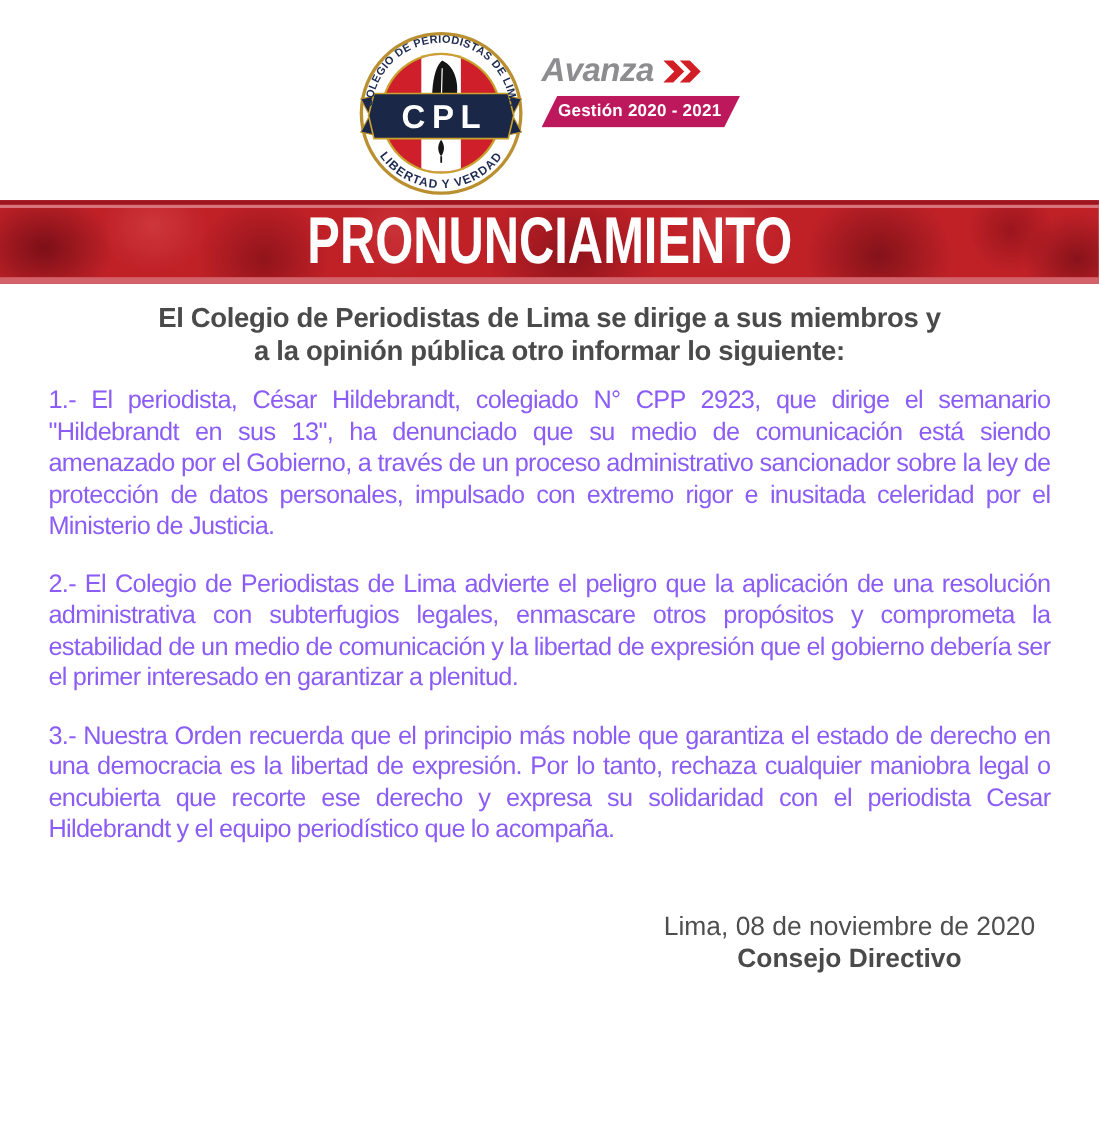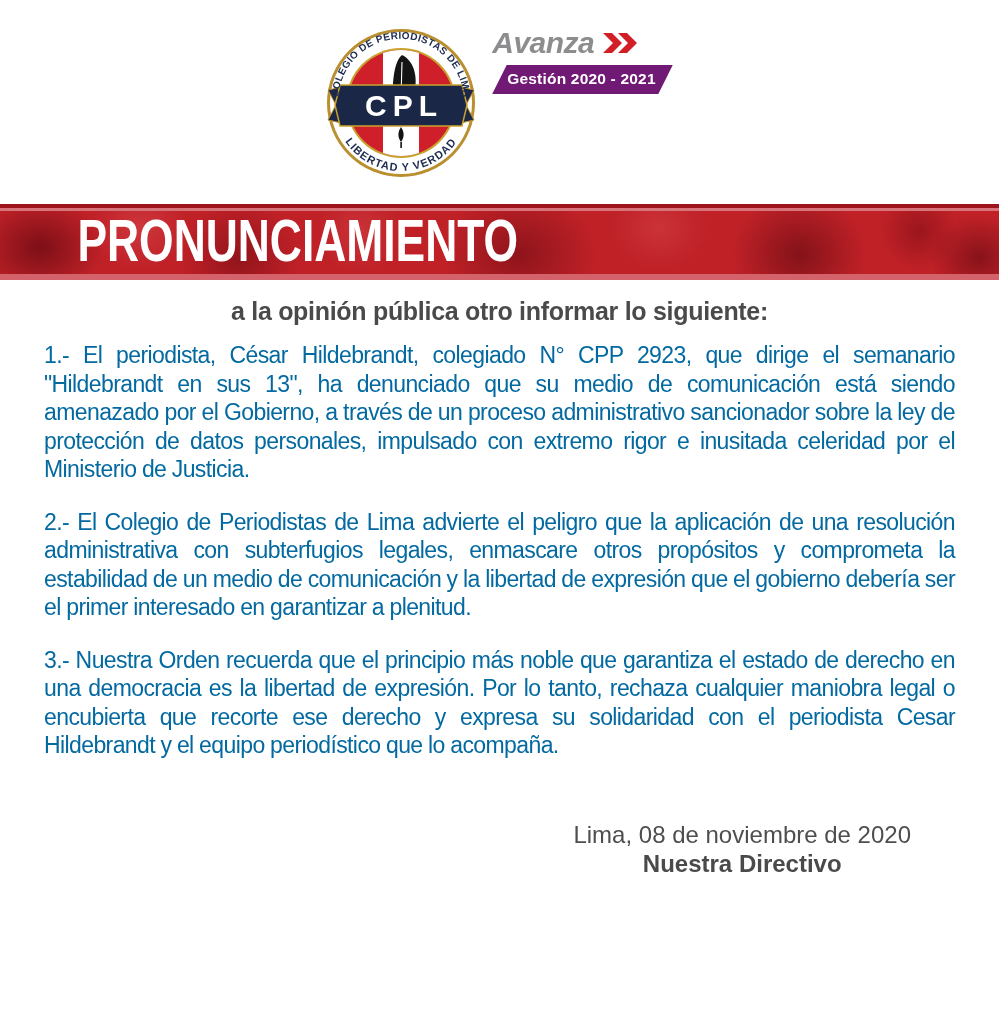--- a/index.html
+++ b/index.html
@@ -7,57 +7,57 @@
   .page { width:999px; height:1024px; position:relative; background:#fff; }
 
   
   .header { display:flex; justify-content:center; align-items:flex-start; padding-top:28px; gap:16px; height:154px; }
   .seal { width:150px; height:150px; }
   svg text { font-family:"Liberation Sans", sans-serif; }
   .seal-arc-top { font-size:10px; font-weight:bold; fill:#1d2b50; letter-spacing:0.4px; }
   .seal-arc-bottom { font-size:11px; font-weight:bold; fill:#1d2b50; letter-spacing:1px; }
   .seal-acronym { font-size:30px; font-weight:bold; fill:#ffffff; letter-spacing:6px; }
 
-  .slogan { display:flex; flex-direction:column; align-items:flex-start; }
+  .slogan { margin-top:22px; display:flex; flex-direction:column; align-items:flex-start; }
   .avanza-row { display:flex; align-items:center; gap:9px; }
   .avanza { font-size:30px; font-weight:bold; font-style:italic; color:#8d8d8f; letter-spacing:-0.5px; line-height:30px; }
   .contigo { font-size:39px; font-weight:bold; font-style:italic; color:#8d8d8f; letter-spacing:-1px; margin-top:-4px; line-height:40px; }
-  .gestion { margin-top:7px; background:#701a75; color:#fff; font-weight:bold; font-size:15.5px;
+  .gestion { margin-top:7px; background:#be185d; color:#fff; font-weight:bold; font-size:15.5px;
              padding:5px 17px 6px 15px; clip-path:polygon(8% 0, 100% 0, 92% 100%, 0 100%); letter-spacing:0.2px; }
 
   
-  .banner { margin-top:22px; height:66px;
+  .banner { height:66px;
             border-top:4px solid #9f151d; border-bottom:6px solid #d3626a;
             background-color:#bf2127;
             background-image:
               linear-gradient(#d8747c 0 3px, rgba(0,0,0,0) 3px),
               radial-gradient(90px 70px at 4% 60%, rgba(70,0,10,0.55), rgba(70,0,10,0) 70%),
               radial-gradient(70px 60px at 14% 30%, rgba(255,130,130,0.22), rgba(255,130,130,0) 70%),
               radial-gradient(85px 80px at 24% 75%, rgba(90,4,12,0.45), rgba(90,4,12,0) 70%),
               radial-gradient(60px 60px at 36% 35%, rgba(255,140,140,0.16), rgba(255,140,140,0) 70%),
               radial-gradient(110px 90px at 52% 70%, rgba(70,0,10,0.40), rgba(70,0,10,0) 70%),
               radial-gradient(70px 60px at 66% 30%, rgba(255,130,130,0.18), rgba(255,130,130,0) 70%),
               radial-gradient(95px 85px at 80% 70%, rgba(60,0,8,0.45), rgba(60,0,8,0) 70%),
               radial-gradient(55px 55px at 92% 35%, rgba(120,10,18,0.5), rgba(120,10,18,0) 70%),
               radial-gradient(70px 60px at 98% 75%, rgba(70,0,10,0.45), rgba(70,0,10,0) 70%);
-            display:flex; align-items:center; }
+            display:flex; align-items:center; justify-content:center; }
   .banner-title { color:#ffffff; font-weight:bold; font-size:60px; line-height:60px;
                   display:inline-block; transform:scaleX(0.74); white-space:nowrap; }
 
   
   .intro { margin-top:16px; text-align:center; font-weight:bold; color:#4a4a4a;
            font-size:25px; line-height:30px; letter-spacing:-0.3px; }
 
   
   .content { padding:0 44px; margin-top:15px; }
   .content p { text-align:justify; font-size:23px; line-height:28.5px;
-               letter-spacing:-0.6px; word-spacing:-0.3px; margin:0 0 24px 0; color:#0369a1; }
+               letter-spacing:-0.6px; word-spacing:-0.3px; margin:0 0 24px 0; color:#8b5cf6; }
 
   
-  .footer { margin-top:60px; padding-right:88px; display:flex; justify-content:flex-end; }
+  .footer { margin-top:60px; padding-right:58px; display:flex; justify-content:flex-end; }
   .footer-inner { text-align:center; font-size:24px; color:#4e4e4e; line-height:29px; }
   .signature { font-weight:bold; color:#4a4a4a; }
 </style>
 </head>
 <body>
 
 <div class="page">
 
   <div class="header">
 
@@ -112,29 +112,30 @@
       </div>
       <div class="gestion">Gestión 2020 - 2021</div>
     </div>
   </div>
 
   <div class="banner">
     <span class="banner-title">PRONUNCIAMIENTO</span>
   </div>
 
   <div class="intro">
+    <div>El Colegio de Periodistas de Lima se dirige a sus miembros y</div>
     <div>a la opinión pública otro informar lo siguiente:</div>
   </div>
 
   <div class="content">
     <p>1.- El periodista, César Hildebrandt, colegiado N° CPP 2923, que dirige el semanario "Hildebrandt en sus 13", ha denunciado que su medio de comunicación está siendo amenazado por el Gobierno, a través de un proceso administrativo sancionador sobre la ley de protección de datos personales, impulsado con extremo rigor e inusitada celeridad por el Ministerio de Justicia.</p>
     <p>2.- El Colegio de Periodistas de Lima advierte el peligro que la aplicación de una resolución administrativa con subterfugios legales, enmascare otros propósitos y comprometa la estabilidad de un medio de comunicación y la libertad de expresión que el gobierno debería ser el primer interesado en garantizar a plenitud.</p>
     <p>3.- Nuestra Orden recuerda que el principio más noble que garantiza el estado de derecho en una democracia es la libertad de expresión. Por lo tanto, rechaza cualquier maniobra legal o encubierta que recorte ese derecho y expresa su solidaridad con el periodista Cesar Hildebrandt y el equipo periodístico que lo acompaña.</p>
   </div>
 
   <div class="footer">
     <div class="footer-inner">
       <div class="date">Lima, 08 de noviembre de 2020</div>
-      <div class="signature">Nuestra Directivo</div>
+      <div class="signature">Consejo Directivo</div>
     </div>
   </div>
 
 </div>
 
 </body></html>

